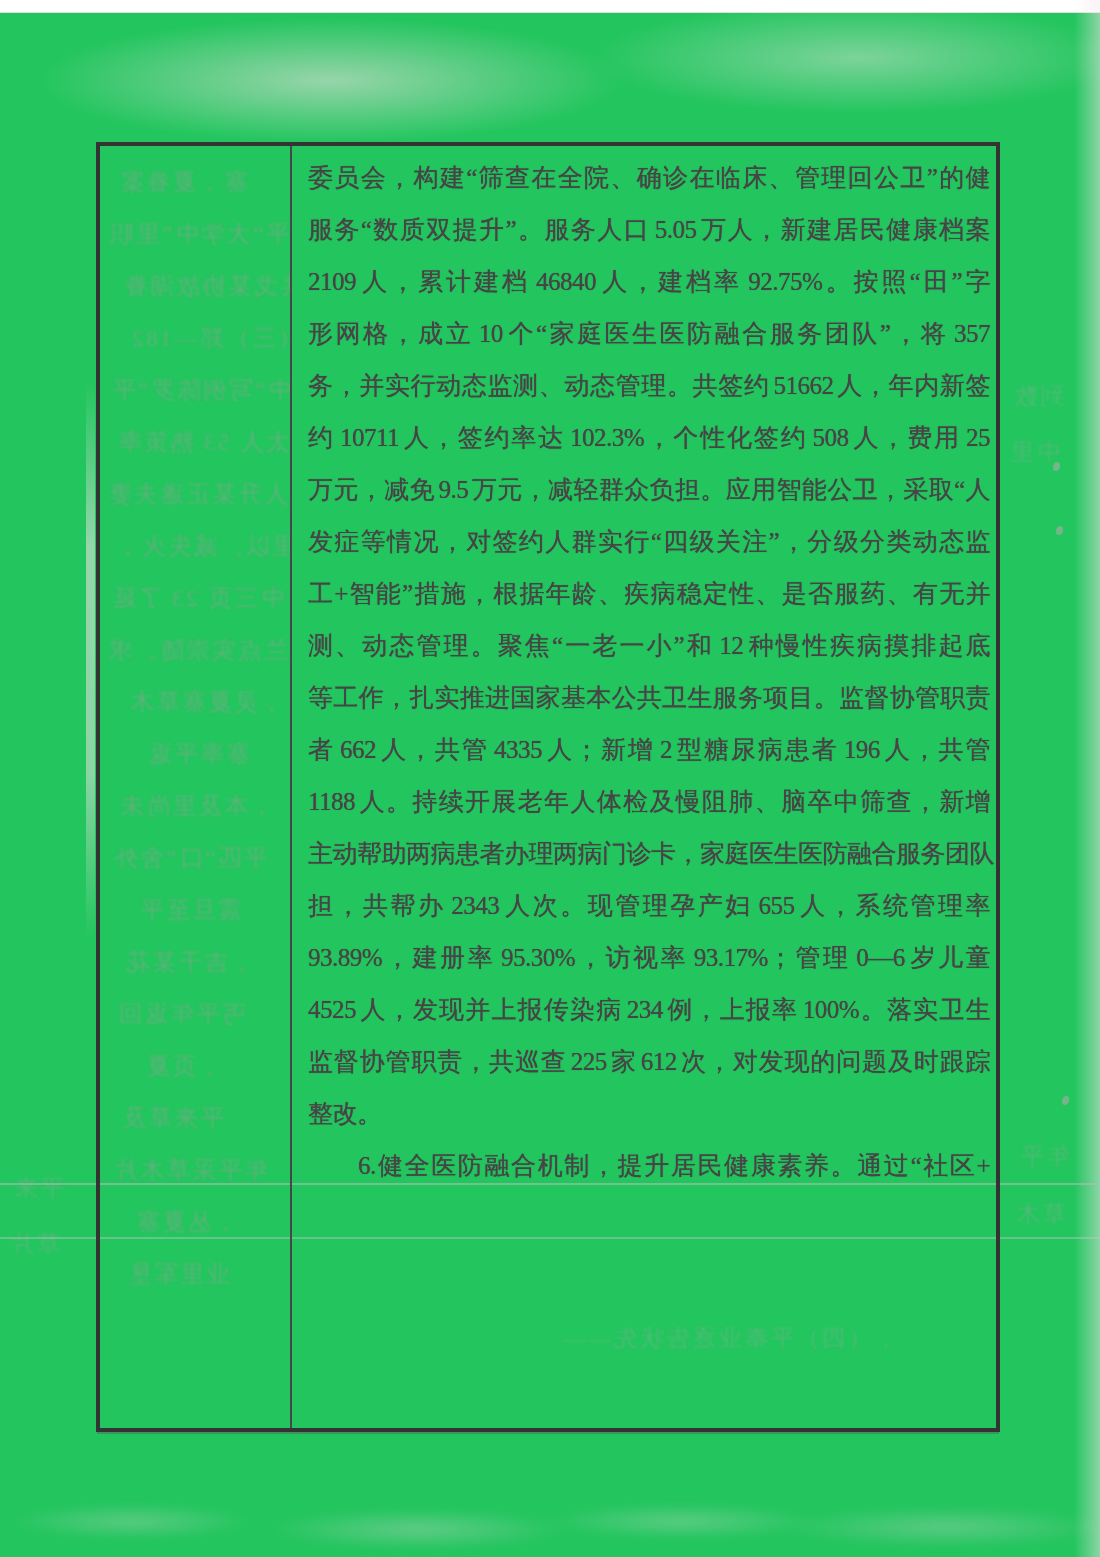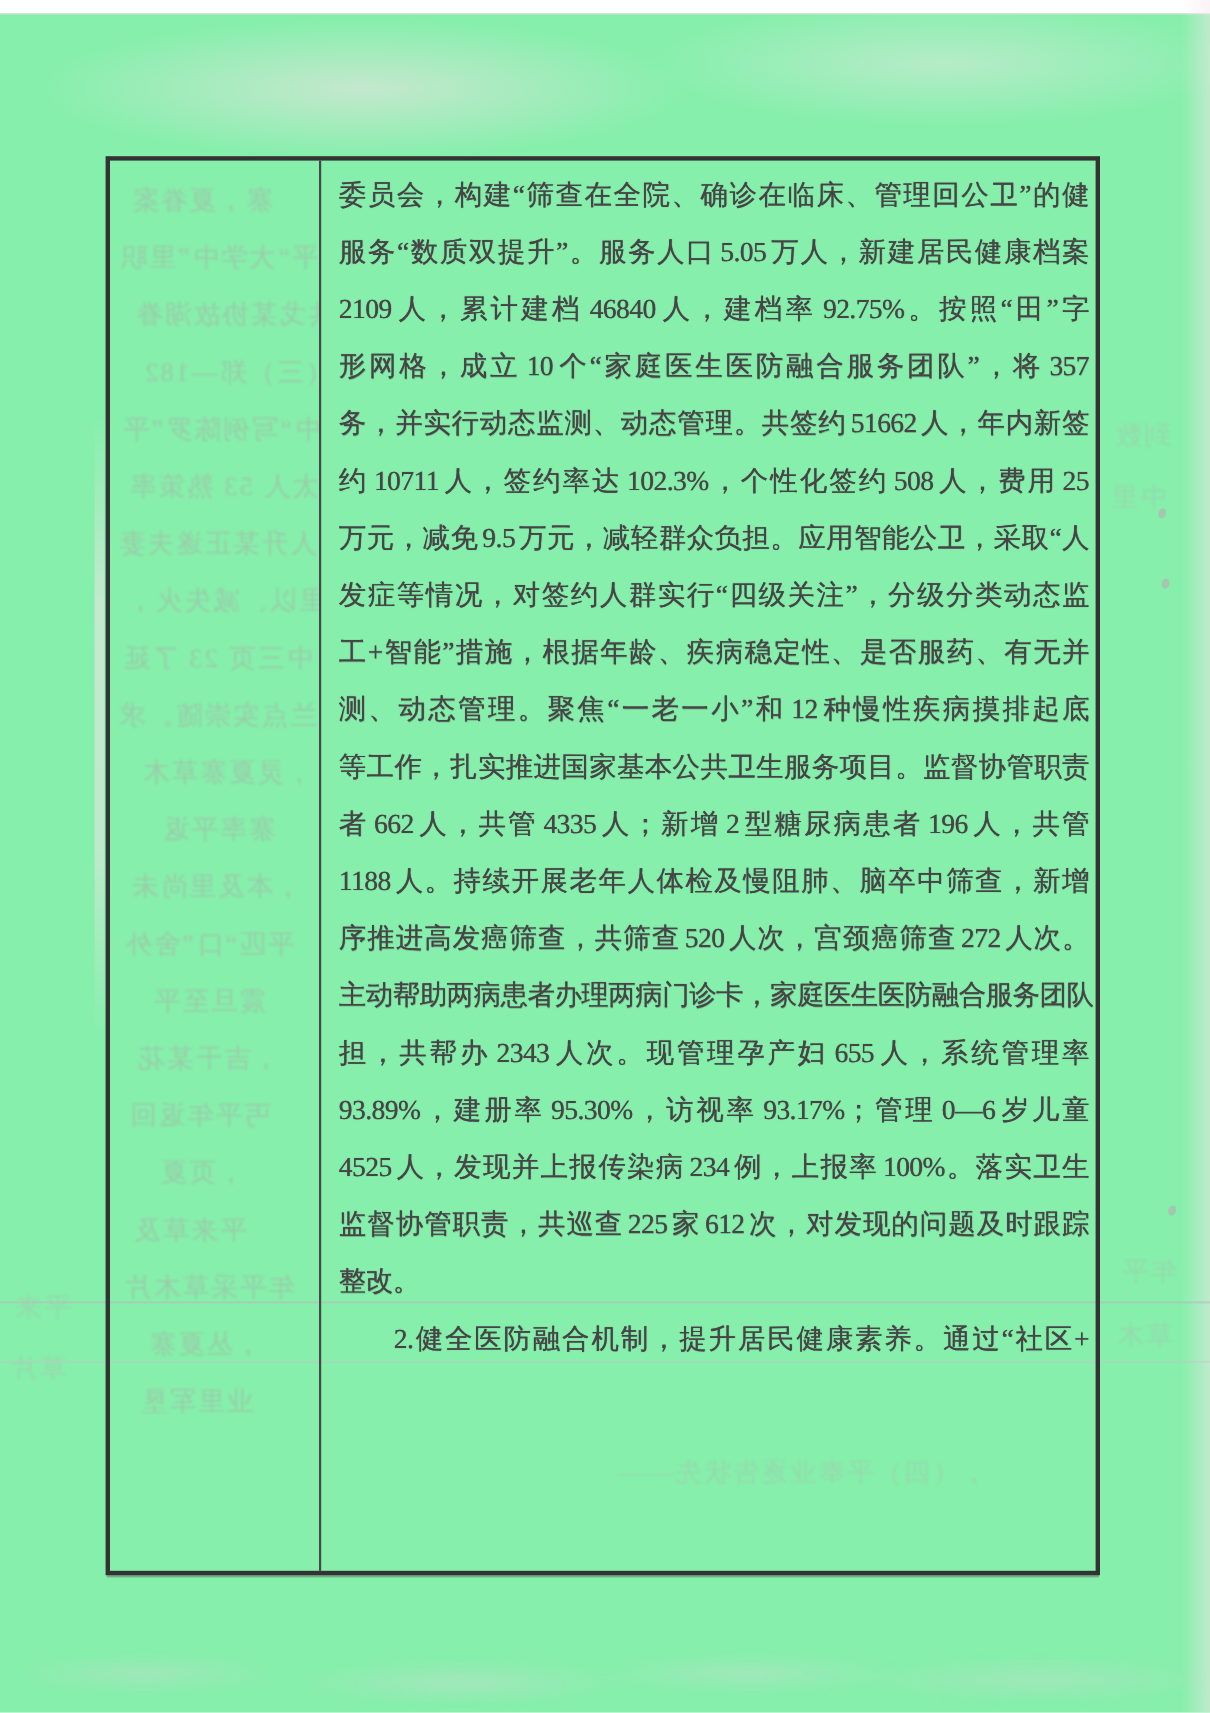--- a/index.html
+++ b/index.html
@@ -1,18 +1,18 @@
 <!DOCTYPE html>
 <html lang="zh"><head>
 <meta charset="utf-8">
 <style>
   html,body{margin:0;padding:0;background:#ffffff;}
   .page{
     position:relative;width:1100px;height:1557px;overflow:hidden;
-    background:#86efac;
+    background:#22c55e;
     font-family:"Liberation Serif","DejaVu Serif",serif;
   }
   
   .top-strip{position:absolute;left:0;top:0;width:100%;height:12px;background:#ffffff;}
   .edge-line{position:absolute;left:0;top:12px;width:100%;height:1px;background:#e6dfdf;}
   
   .tint-top{position:absolute;left:0;top:13px;width:100%;height:150px;pointer-events:none;
     background:
       radial-gradient(ellipse 420px 90px at 30% 45%, rgba(248,226,233,.55), transparent 70%),
       radial-gradient(ellipse 380px 80px at 78% 30%, rgba(249,231,237,.42), transparent 70%);}
@@ -123,24 +123,23 @@
       <div class="tl">形网格，成立 10 个“家庭医生医防融合服务团队”，将 357</div>
       <div class="tl">务，并实行动态监测、动态管理。共签约 51662 人，年内新签</div>
       <div class="tl">约 10711 人，签约率达 102.3%，个性化签约 508 人，费用 25</div>
       <div class="tl">万元，减免 9.5 万元，减轻群众负担。应用智能公卫，采取“人</div>
       <div class="tl">发症等情况，对签约人群实行“四级关注”，分级分类动态监</div>
       <div class="tl">工+智能”措施，根据年龄、疾病稳定性、是否服药、有无并</div>
       <div class="tl">测、动态管理。聚焦“一老一小”和 12 种慢性疾病摸排起底</div>
       <div class="tl">等工作，扎实推进国家基本公共卫生服务项目。监督协管职责</div>
       <div class="tl">者 662 人，共管 4335 人；新增 2 型糖尿病患者 196 人，共管</div>
       <div class="tl">1188 人。持续开展老年人体检及慢阻肺、脑卒中筛查，新增</div>
-      <div class="tl">序推进高发癌筛查，共筛查 520 人次，宫颈癌筛查 272 人次。</div>
       <div class="tl">主动帮助两病患者办理两病门诊卡，家庭医生医防融合服务团队</div>
       <div class="tl">担，共帮办 2343 人次。现管理孕产妇 655 人，系统管理率</div>
       <div class="tl">93.89%，建册率 95.30%，访视率 93.17%；管理 0—6 岁儿童</div>
       <div class="tl">4525 人，发现并上报传染病 234 例，上报率 100%。落实卫生</div>
       <div class="tl">监督协管职责，共巡查 225 家 612 次，对发现的问题及时跟踪</div>
       <div class="tl nj">整改。</div>
-      <div class="tl ind">2.健全医防融合机制，提升居民健康素养。通过“社区+</div>
+      <div class="tl ind">6.健全医防融合机制，提升居民健康素养。通过“社区+</div>
     </div>
 
   <div class="bottom-mottle"></div>
 </div>
 
 </body></html>

